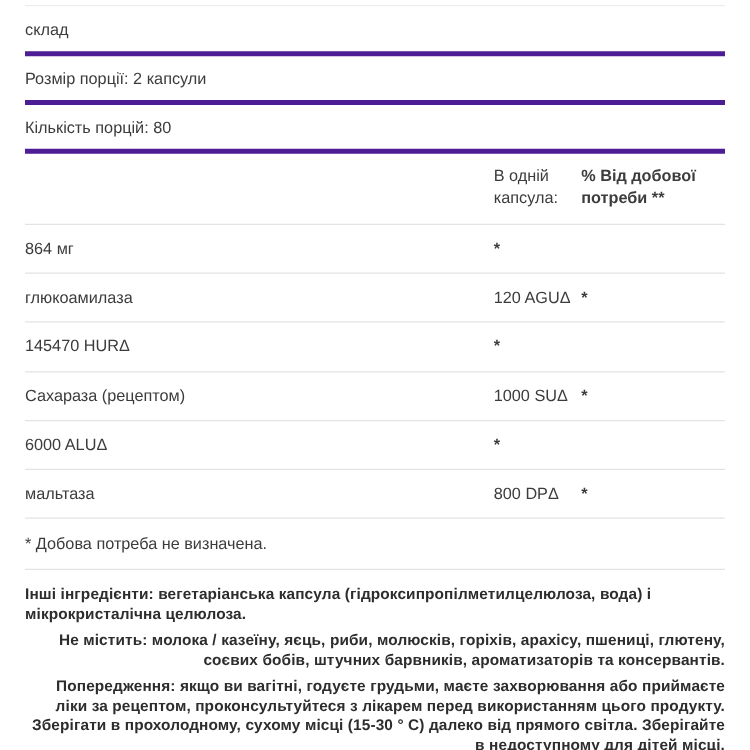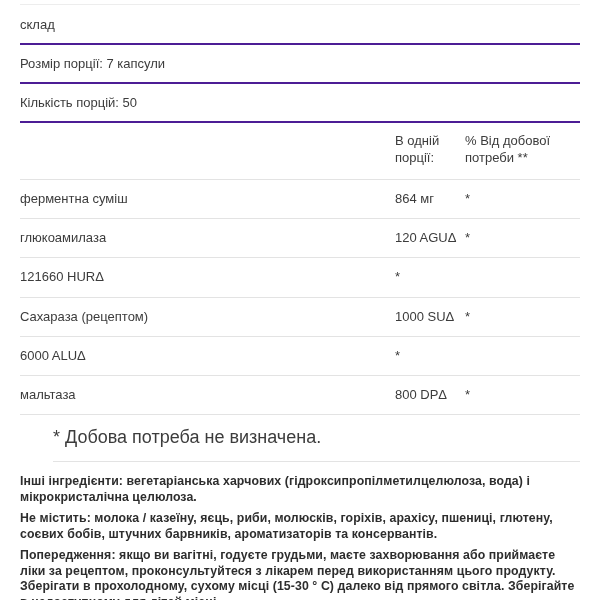--- a/index.html
+++ b/index.html
@@ -9,84 +9,83 @@
     font-family: "Liberation Sans", "DejaVu Sans", sans-serif;
     color: #3c3c3c;
   }
   .panel { padding: 4px 20px 0 20px; }
   .hr { border-top: 1px solid #e3e3e3; }
   .hr.faint { border-top-color: #ededed; }
 
   .simple-row {
     display: flex; align-items: center;
     height: 39px; font-size: 13px;
-    border-bottom: 2px solid #4c1d95;
+    border-bottom: 4px solid #4c1d95;
   }
   .simple-row.first { height: 40px; }
 
   .grid-row {
     display: grid;
     grid-template-columns: 375px 70px 1fr;
     border-bottom: 1px solid #e3e3e3;
   }
   .header-row { padding: 10px 0 12px 0; font-size: 13px; line-height: 1.3; }
   .data-row { align-items: center; padding: 11px 0; font-size: 13px; line-height: 1.25; min-height: 38px; }
   .cell-name { padding-right: 14px; }
   .cell-amount { padding-right: 6px; }
-  .cell-dv { padding-left: 0; }
+  .cell-dv { padding-left: 0; font-weight: bold; }
 
-  .footnotes { padding: 12px 0 13px 0; font-size: 18px; border-bottom: 1px solid #e3e3e3; margin-left: 33px; }
+  .footnotes { padding: 12px 0 13px 0; font-size: 13px; border-bottom: 1px solid #e3e3e3; }
   .footnote + .footnote { margin-top: 8px; }
 
   .details { padding-top: 12px; }
   .details p {
     font-size: 12.3px; line-height: 15.5px; font-weight: 700;
     color: #2d2d2d; letter-spacing: 0.1px;
   }
-  .details p + p { margin-top: 6px; }
+  .details p + p { margin-top: 6px; text-align: right; }
 </style>
 </head>
 <body>
 
 <div class="panel">
 
   <div class="hr faint"></div>
 
   <div class="simple-row first">
     <span>склад</span>
   </div>
 
   <div class="simple-row">
-    <span>Розмір порції: 7 капсули</span>
+    <span>Розмір порції: 2 капсули</span>
   </div>
 
   <div class="simple-row">
-    <span>Кількість порцій: 50</span>
+    <span>Кількість порцій: 80</span>
   </div>
 
   <div class="grid-row header-row">
     <div class="cell-name"></div>
-    <div class="cell-amount">В одній порції:</div>
+    <div class="cell-amount">В одній капсула:</div>
     <div class="cell-dv">% Від добової потреби **</div>
   </div>
 
   <div class="grid-row data-row">
-    <div class="cell-name">ферментна суміш</div>
     <div class="cell-amount">864 мг</div>
     <div class="cell-dv">*</div>
   </div>
 
   <div class="grid-row data-row">
     <div class="cell-name">глюкоамилаза</div>
     <div class="cell-amount">120 AGUΔ</div>
     <div class="cell-dv">*</div>
   </div>
 
   <div class="grid-row data-row">
-    <div class="cell-amount">121660 HURΔ</div>
+    <div class="cell-amount">145470 HURΔ</div>
     <div class="cell-dv">*</div>
   </div>
 
   <div class="grid-row data-row">
     <div class="cell-name">Сахараза (рецептом)</div>
     <div class="cell-amount">1000 SUΔ</div>
     <div class="cell-dv">*</div>
   </div>
 
   <div class="grid-row data-row">
@@ -98,18 +97,18 @@
     <div class="cell-name">мальтаза</div>
     <div class="cell-amount">800 DPΔ</div>
     <div class="cell-dv">*</div>
   </div>
 
   <div class="footnotes">
     <div class="footnote">* Добова потреба не визначена.</div>
   </div>
 
   <div class="details">
-    <p>Інші інгредієнти: вегетаріанська харчових (гідроксипропілметилцелюлоза, вода) і мікрокристалічна целюлоза.</p>
+    <p>Інші інгредієнти: вегетаріанська капсула (гідроксипропілметилцелюлоза, вода) і мікрокристалічна целюлоза.</p>
     <p>Не містить: молока / казеїну, яєць, риби, молюсків, горіхів, арахісу, пшениці, глютену, соєвих бобів, штучних барвників, ароматизаторів та консервантів.</p>
     <p>Попередження: якщо ви вагітні, годуєте грудьми, маєте захворювання або приймаєте ліки за рецептом, проконсультуйтеся з лікарем перед використанням цього продукту. Зберігати в прохолодному, сухому місці (15-30 ° C) далеко від прямого світла. Зберігайте в недоступному для дітей місці.</p>
   </div>
 
 </div>
 
 </body></html>

